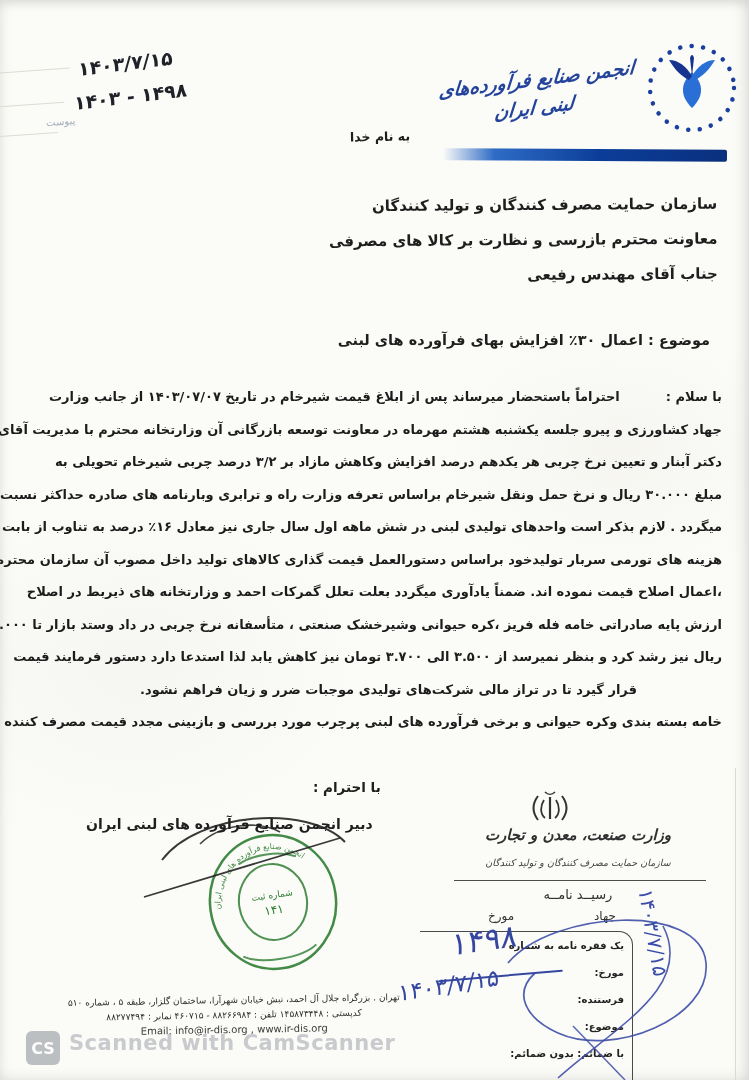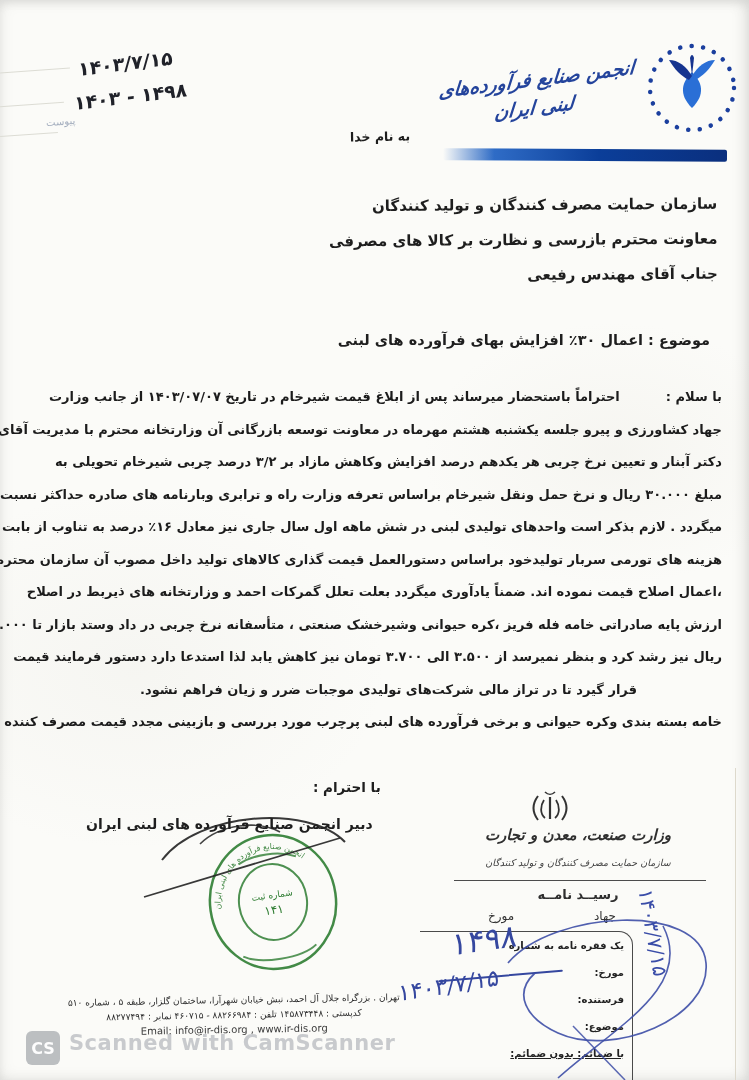--- a/index.html
+++ b/index.html
@@ -45,21 +45,21 @@
   .footer{left:28px;top:995px;width:412px;text-align:center;direction:rtl;transform:rotate(-1deg);color:#2c2c2c;}
   .footer .l1{font-size:9px;}
   .footer .l2{font-size:9px;margin-top:5px;}
   .footer .l3{direction:ltr;font-size:10px;margin-top:4px;color:#3a3a3a;}
   
   .slip{left:408px;top:768px;width:341px;height:312px;}
   .slip-center{left:25px;width:290px;text-align:center;direction:rtl;color:#2f2f2f;}
   .ministry{top:58px;font-family:"DejaVu Serif", serif;font-style:italic;font-weight:bold;font-size:15px;letter-spacing:.5px;}
   .org-sub{top:89px;font-family:"DejaVu Serif", serif;font-style:italic;font-size:9.5px;color:#3e3e3e;}
   .slip-rule{left:46px;top:112px;width:252px;border-top:1.5px solid #4c4c4c;}
-  .slip-title{top:119px;font-weight:bold;font-size:13px;letter-spacing:1px;}
+  .slip-title{top:119px;font-weight:normal;font-size:13px;letter-spacing:1px;}
   .colhead{top:141px;font-size:12px;color:#333;direction:rtl;}
   .col-no{left:186px;}
   .col-dt{left:80px;}
   .slip-box{left:12px;top:163px;width:212px;height:149px;
     border-top:1.5px solid #4a4a4a;border-right:1.5px solid #4a4a4a;border-top-right-radius:14px;}
   .slip-row{position:absolute;right:8px;direction:rtl;font-size:10px;color:#222;white-space:nowrap;font-weight:bold;}
   .hand{color:#35479f;transform-origin:left top;}
   .hw-num{left:44px;top:158px;font-size:31px;letter-spacing:4px;transform:rotate(-8deg) skewX(-10deg);}
   .hw-line{left:30px;top:207px;width:125px;height:2px;background:#35479f;transform:rotate(-5deg);border-radius:2px;}
   .hw-date{left:-10px;top:212px;font-size:23px;letter-spacing:2px;transform:rotate(-9deg) skewX(-8deg);}
@@ -156,21 +156,21 @@
     <div class="abs slip-center org-sub">سازمان حمایت مصرف کنندگان و تولید کنندگان</div>
     <div class="abs slip-rule"></div>
     <div class="abs slip-center slip-title">رسیــد نامــه</div>
     <div class="abs colhead col-no">جهاد</div>
     <div class="abs colhead col-dt">مورخ</div>
     <div class="abs slip-box">
       <div class="slip-row" style="top:8px;">یک فقره نامه به شماره</div>
       <div class="slip-row" style="top:35px;">مورخ:</div>
       <div class="slip-row" style="top:62px;">فرستنده:</div>
       <div class="slip-row" style="top:89px;">موضوع:</div>
-      <div class="slip-row" style="top:116px;text-decoration:underline;">با ضمائم:  بدون ضمائم:</div>
+      <div class="slip-row" style="top:116px;">با ضمائم:  بدون ضمائم:</div>
     </div>
     <div class="abs hand hw-num">۱۴۹۸</div>
     <div class="abs hw-line"></div>
     <div class="abs hand hw-date">۱۴۰۳/۷/۱۵</div>
     <svg class="abs" style="left:55px;top:140px;" width="290" height="172" viewBox="0 0 290 172">
       <path d="M 45,55 C 90,2 238,-6 243,55 C 248,110 150,150 95,125 C 62,110 50,85 72,65" fill="none" stroke="#3d4ea6" stroke-width="1.7" opacity=".9"></path>
       <path d="M 200,18 C 232,80 150,120 95,170" fill="none" stroke="#3d4ea6" stroke-width="1.6" opacity=".9"></path>
       <path d="M 110,118 L 162,172" fill="none" stroke="#3d4ea6" stroke-width="1.5" opacity=".85"></path>
     </svg>
   </div>

